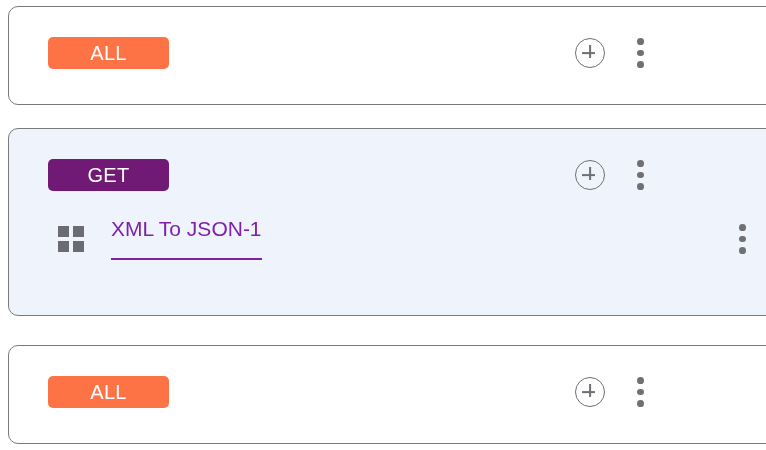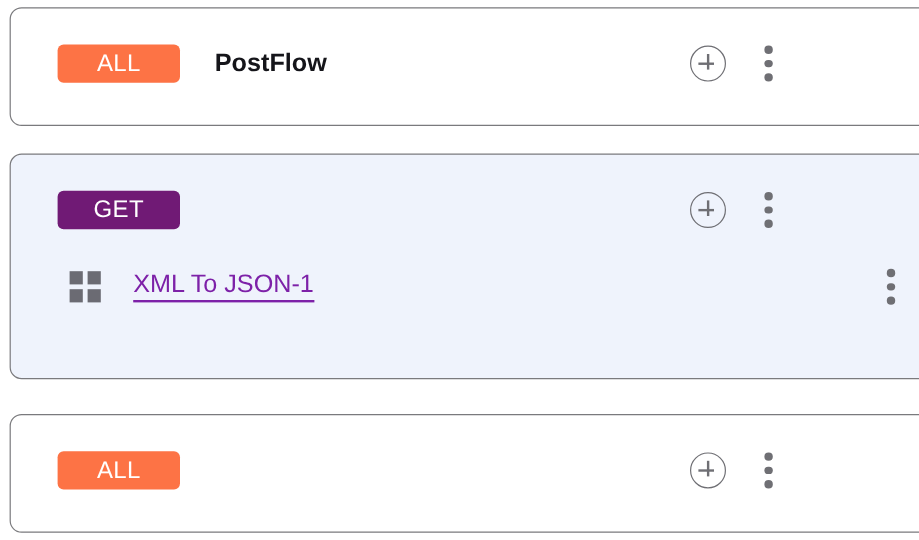--- a/index.html
+++ b/index.html
@@ -44,21 +44,21 @@
     height: 60px;
     display: flex;
     align-items: center;
   }
   .row.flow-row   { margin-top: 16px; }
   .row.child-row  { margin-top: 4px; }
 
   
   .badge {
     margin-left: 39px;
-    width: 102px;
+    width: 121px;
     height: 32px;
     border-radius: 5px;
     display: flex;
     align-items: center;
     justify-content: center;
     color: #ffffff;
     font-size: 20px;
     font-weight: 400;
     letter-spacing: 0.3px;
     flex: none;
@@ -94,21 +94,21 @@
     background: #6b6b73;
   }
 
   
   .policy-link {
     margin-left: 27px;
     font-size: 21px;
     color: #7d21a8;
     text-decoration: none;
     border-bottom: 2px solid #7d21a8;
-    padding-bottom: 1px;
+    padding-bottom: 17px;
     line-height: 1.05;
     white-space: nowrap;
     cursor: pointer;
   }
 
   
   .row-actions {
     position: absolute;
     top: 0;
     height: 100%;
@@ -167,21 +167,20 @@
   .kebab-only { right: 44px; }
 </style>
 </head>
 <body>
 
 <div id="app">
 
   <div class="card" id="card-postflow">
     <div class="row flow-row">
       <div class="badge all">ALL</div>
-      <div class="row-title">PostFlow</div>
       <div class="row-actions actions-full">
         <div class="plus-btn"></div>
         <div class="kebab">
             <s></s>
             <s></s>
             <s></s>
           </div>
       </div>
     </div>
   </div>

